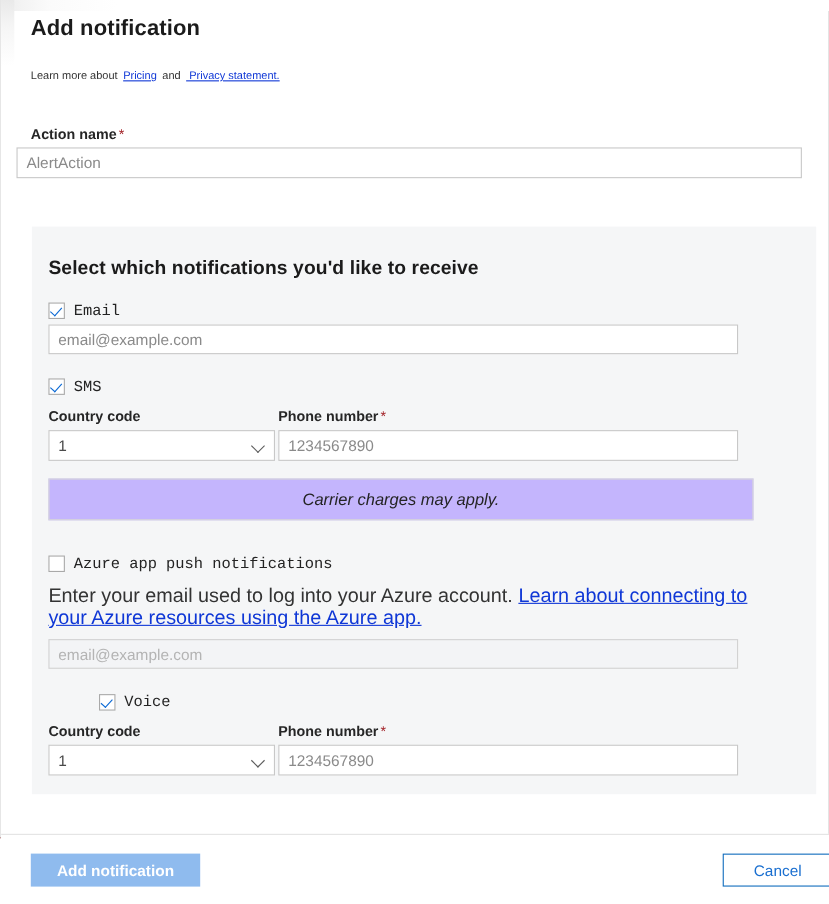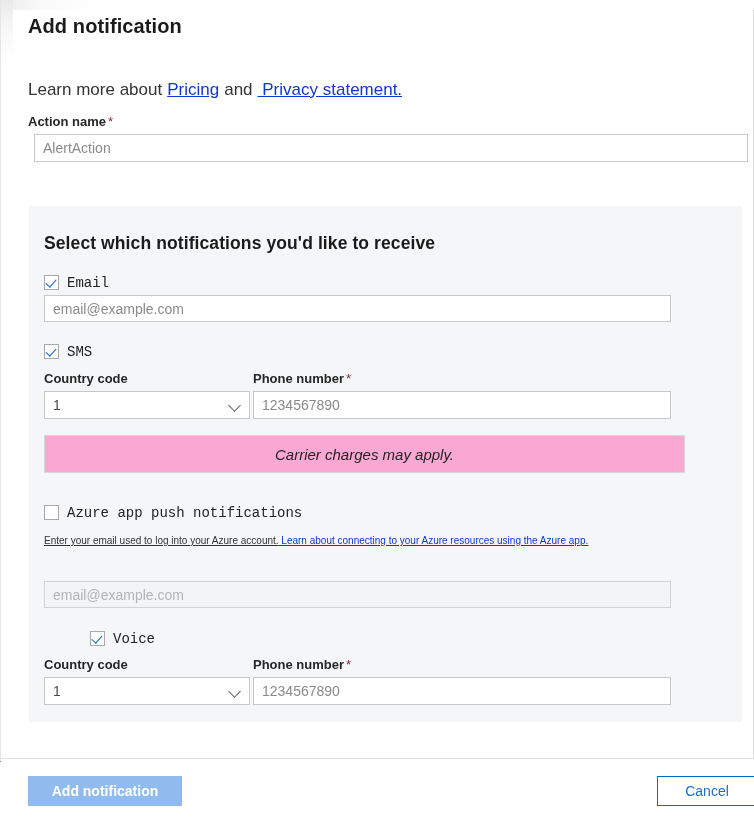--- a/index.html
+++ b/index.html
@@ -61,22 +61,22 @@
     font-size: 20px;
     font-weight: 600;
     color: #1b1b1b;
     letter-spacing: 0.1px;
     white-space: nowrap;
   }
 
   .intro {
     position: absolute;
     left: 27px;
-    top: 80px;
-    font-size: 17px;
+    top: 64px;
+    font-size: 10px;
     color: #333333;
     white-space: nowrap;
   }
   .intro .gap { display: inline-block; width: 5px; }
   a.lnk {
     color: #0f37d6;
     text-decoration: underline;
     cursor: pointer;
   }
 
@@ -108,21 +108,21 @@
     border: 1px solid #c8c8c8;
     padding: 0 8px;
     outline: none;
   }
   input.txt::placeholder { color: #8a8a8a; opacity: 1; }
   input.txt:disabled { background: #f3f4f6; color: #a6a6a6; border-color: #d2d2d2; }
   input.txt:disabled::placeholder { color: #b4b4b4; }
 
   .input-action-name {
     position: absolute;
-    left: 33px;
+    left: 14px;
     top: 134px;
     width: 714px;
     height: 28px;
   }
 
   
   .panel {
     position: absolute;
     left: 28px;
     top: 206px;
@@ -220,42 +220,41 @@
   }
 
   
   .carrier-box {
     position: absolute;
     left: 15px;
     top: 229px;
     width: 641px;
     height: 38px;
     box-sizing: border-box;
-    background: #f9a8d4;
+    background: #c4b5fd;
     border: 1px solid #d7d7d7;
     display: flex;
     align-items: center;
     justify-content: center;
   }
   .carrier-text {
     font-size: 15px;
     font-style: italic;
     color: #242424;
   }
 
   
   .push-help {
     position: absolute;
     left: 15px;
     top: 325px;
     width: 655px;
-    font-size: 10px;
+    font-size: 18px;
     line-height: 20px;
     color: #333333;
-    text-decoration: underline;
   }
 
   
   .footer {
     position: absolute;
     left: 0;
     top: 758px;
     width: 754px;
     height: 64px;
     box-sizing: border-box;

